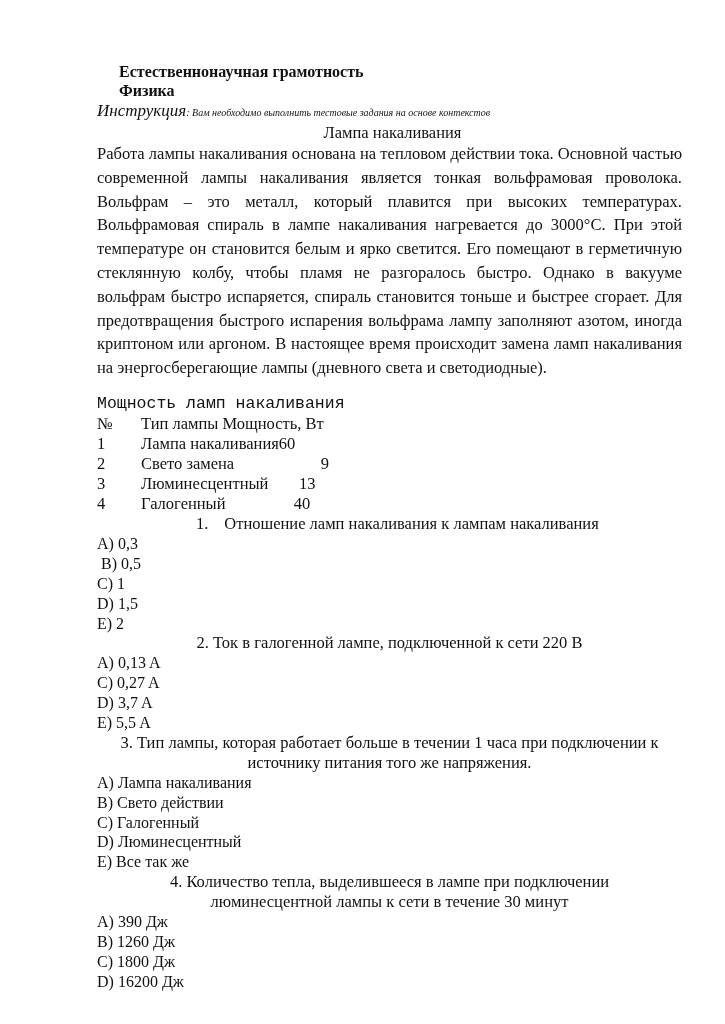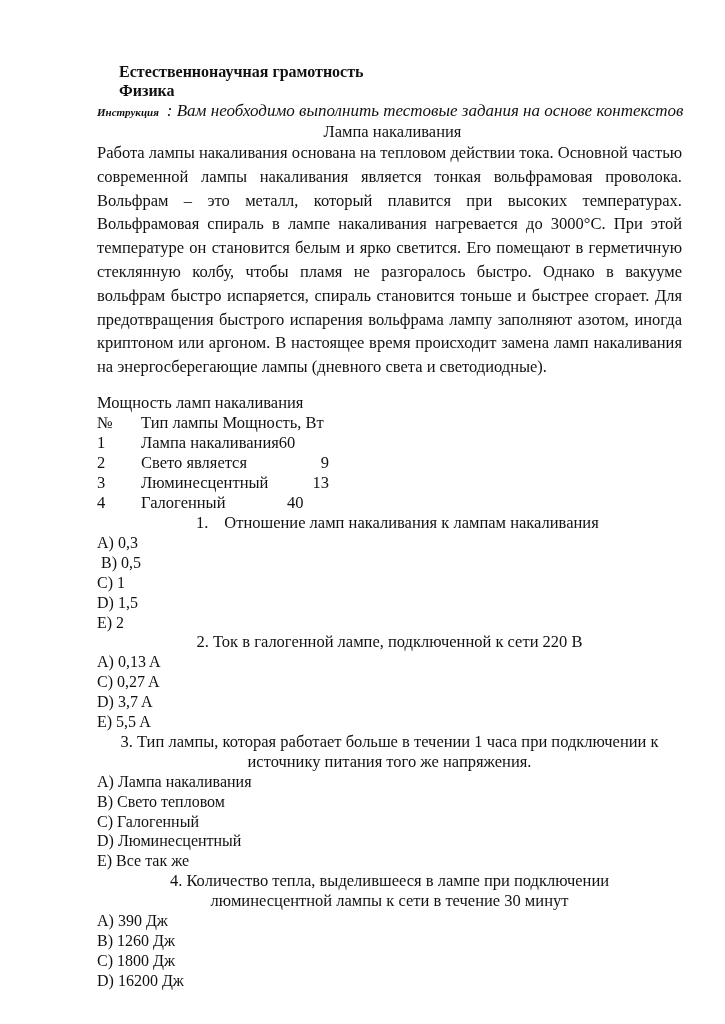--- a/index.html
+++ b/index.html
@@ -9,28 +9,28 @@
       color: #111111;
     }
     .page { position: absolute; left: 97px; top: 62px; width: 585px; }
     .title {
       text-align: left; font-weight: bold; font-size: 16px; line-height: 19px;
       margin: 0; padding-left: 22px;
     }
     .instruction {
       font-size: 16px; line-height: 20px; margin: 1px 0 0 0; white-space: nowrap;
     }
-    .instruction .label { font-weight: bold; font-style: italic; font-size: 11px; }
-    .instruction .text { font-style: italic; font-size: 17px; padding-left: 8px; }
+    .instruction .label { font-weight: normal; font-style: italic; font-size: 17px; }
+    .instruction .text { font-style: italic; font-size: 10px; }
     .subtitle { text-align: center; font-size: 16.5px; line-height: 19px; margin: 0; padding-left: 6px; }
     .paragraph {
       font-size: 16.5px; line-height: 23.8px; text-align: justify; margin: 0;
       text-align-last: left;
     }
-    .table-caption { font-size: 16.5px; line-height: 20px; margin: 14px 0 0 0; }
+    .table-caption { font-size: 16.5px; line-height: 20px; margin: 14px 0 0 0; font-family: Liberation Mono, monospace; }
     .ptable { border-collapse: collapse; font-size: 16.5px; }
     .ptable td { padding: 0; height: 20px; line-height: 20px; vertical-align: top; }
     .ptable .c-num { width: 44px; }
     .ptable .c-type { white-space: nowrap; }
     .q { font-size: 16.5px; line-height: 19.9px; margin: 0; text-align: center; }
     .q-num-tab { display: inline-block; width: 44px; }
     .opt { font-size: 16px; line-height: 19.9px; margin: 0; }
   </style>
 </head>
 <body>
@@ -50,31 +50,31 @@
       <td class="c-type"><span>Тип лампы</span>&nbsp;<span>Мощность, Вт</span></td>
       <td></td>
     </tr>
     <tr>
       <td class="c-num">1</td>
       <td class="c-type"><span>Лампа накаливания</span><span style="display:inline-block;width:30px;text-align:left">60</span></td>
       <td></td>
     </tr>
     <tr>
       <td class="c-num">2</td>
-      <td class="c-type"><span style="display:inline-block;width:158px">Свето является</span><span style="display:inline-block;width:30px;text-align:right">9</span></td>
+      <td class="c-type"><span style="display:inline-block;width:158px">Свето замена</span><span style="display:inline-block;width:30px;text-align:right">9</span></td>
       <td></td>
     </tr>
     <tr>
       <td class="c-num">3</td>
-      <td class="c-type"><span style="display:inline-block;width:158px">Люминесцентный</span><span style="display:inline-block;width:30px;text-align:right">13</span></td>
+      <td class="c-type"><span style="display:inline-block;width:158px">Люминесцентный</span><span style="display:inline-block;width:30px;text-align:left">13</span></td>
       <td></td>
     </tr>
     <tr>
       <td class="c-num">4</td>
-      <td class="c-type"><span style="display:inline-block;width:158px">Галогенный</span><span style="display:inline-block;width:30px;text-align:left;margin-left:-12px">40</span></td>
+      <td class="c-type"><span style="display:inline-block;width:158px">Галогенный</span><span style="display:inline-block;width:30px;text-align:center;margin-left:-12px">40</span></td>
       <td></td>
     </tr>
   </tbody>
     </table>
 
   <div>
     <p class="q"><span class="q-num-tab">1.</span><span>Отношение ламп накаливания к лампам накаливания</span></p>
     <p class="opt">A) 0,3</p>
     <p class="opt" style="white-space:pre"> B) 0,5</p>
     <p class="opt">C) 1</p>
@@ -87,21 +87,21 @@
     <p class="opt">A) 0,13 A</p>
     <p class="opt">C) 0,27 A</p>
     <p class="opt">D) 3,7 A</p>
     <p class="opt">E) 5,5 A</p>
   </div>
 
   <div>
     <p class="q"><span>3.</span> <span>Тип лампы, которая работает больше в течении 1 часа при подключении к</span></p>
     <p class="q">источнику питания того же напряжения.</p>
     <p class="opt">A) Лампа накаливания</p>
-    <p class="opt">B) Свето тепловом</p>
+    <p class="opt">B) Свето действии</p>
     <p class="opt">C) Галогенный</p>
     <p class="opt">D) Люминесцентный</p>
     <p class="opt">E) Все так же</p>
   </div>
 
   <div>
     <p class="q"><span>4.</span> <span>Количество тепла, выделившееся в лампе при подключении</span></p>
     <p class="q">люминесцентной лампы к сети в течение 30 минут</p>
     <p class="opt">A) 390 Дж</p>
     <p class="opt">B) 1260 Дж</p>

